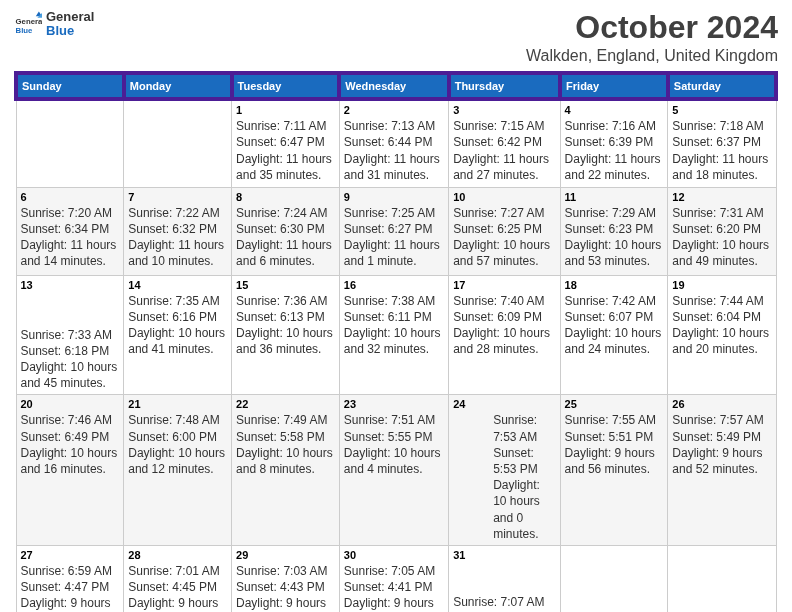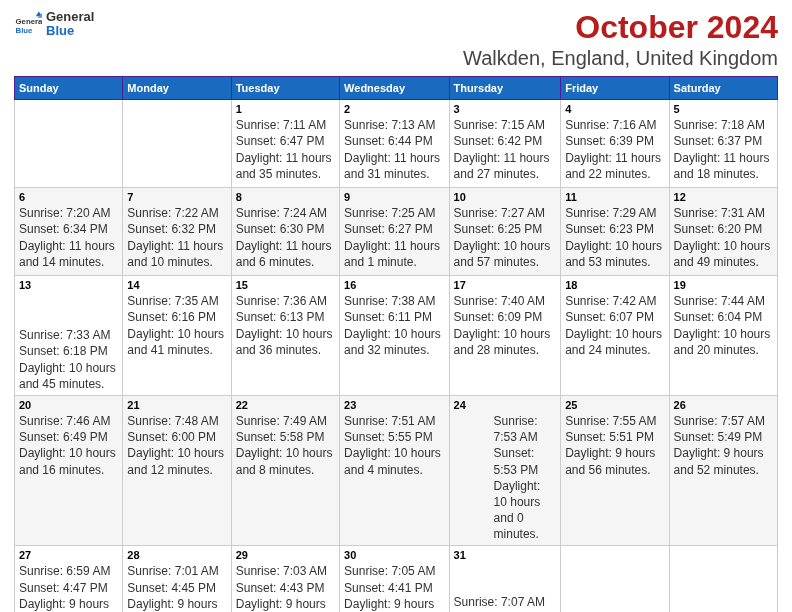--- a/index.html
+++ b/index.html
@@ -38,41 +38,41 @@
     .logo-icon {
       width: 28px;
       height: 28px;
     }
     .title-block {
       text-align: right;
     }
     .month-title {
       font-size: 32px;
       font-weight: bold;
-      color: #b91c1c;
+      color: #404040;
       line-height: 1.1;
     }
     .location {
-      font-size: 20px;
+      font-size: 16px;
       color: #444;
       margin-top: 2px;
     }
     .calendar {
       width: 100%;
       border-collapse: collapse;
       font-size: 10px;
     }
     .calendar thead tr th {
       background: #1a6bbf;
       color: #fff;
       padding: 5px 4px;
       text-align: left;
       font-size: 11px;
       font-weight: bold;
-      border: 1px solid #4c1d95;
+      border: 4px solid #4c1d95;
     }
     .calendar tbody tr td {
       border: 1px solid #ccc;
       vertical-align: top;
       padding: 3px 4px;
       width: 113px;
       height: 88px;
       background: #fff;
     }
     .calendar tbody tr:nth-child(even) td {

